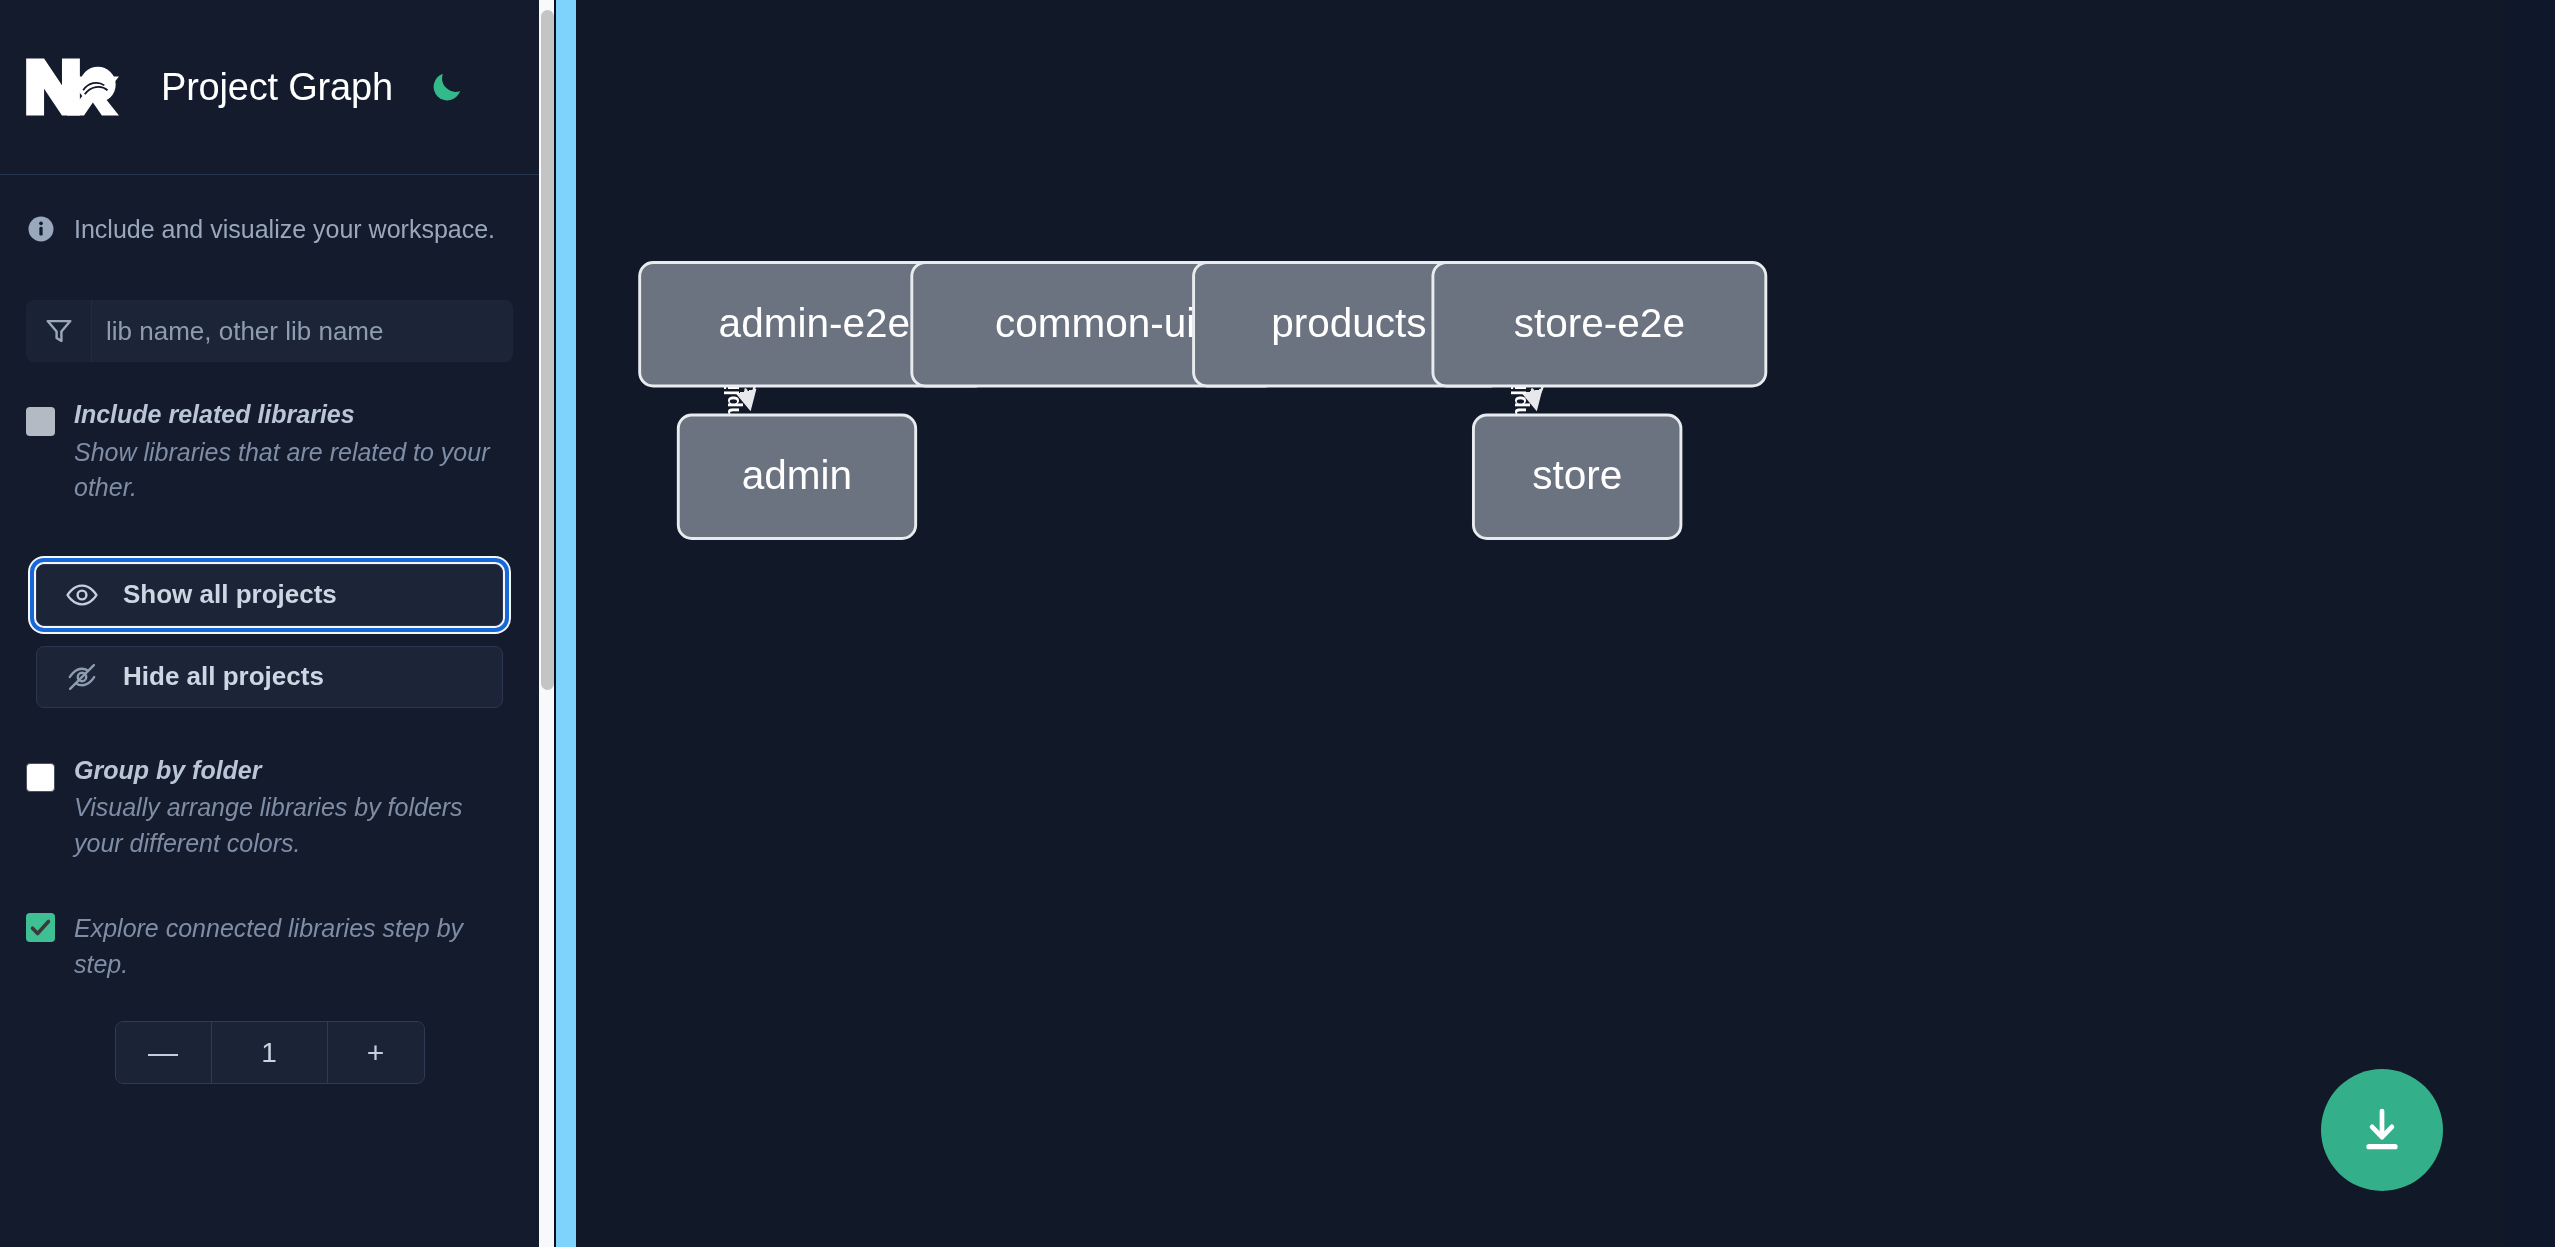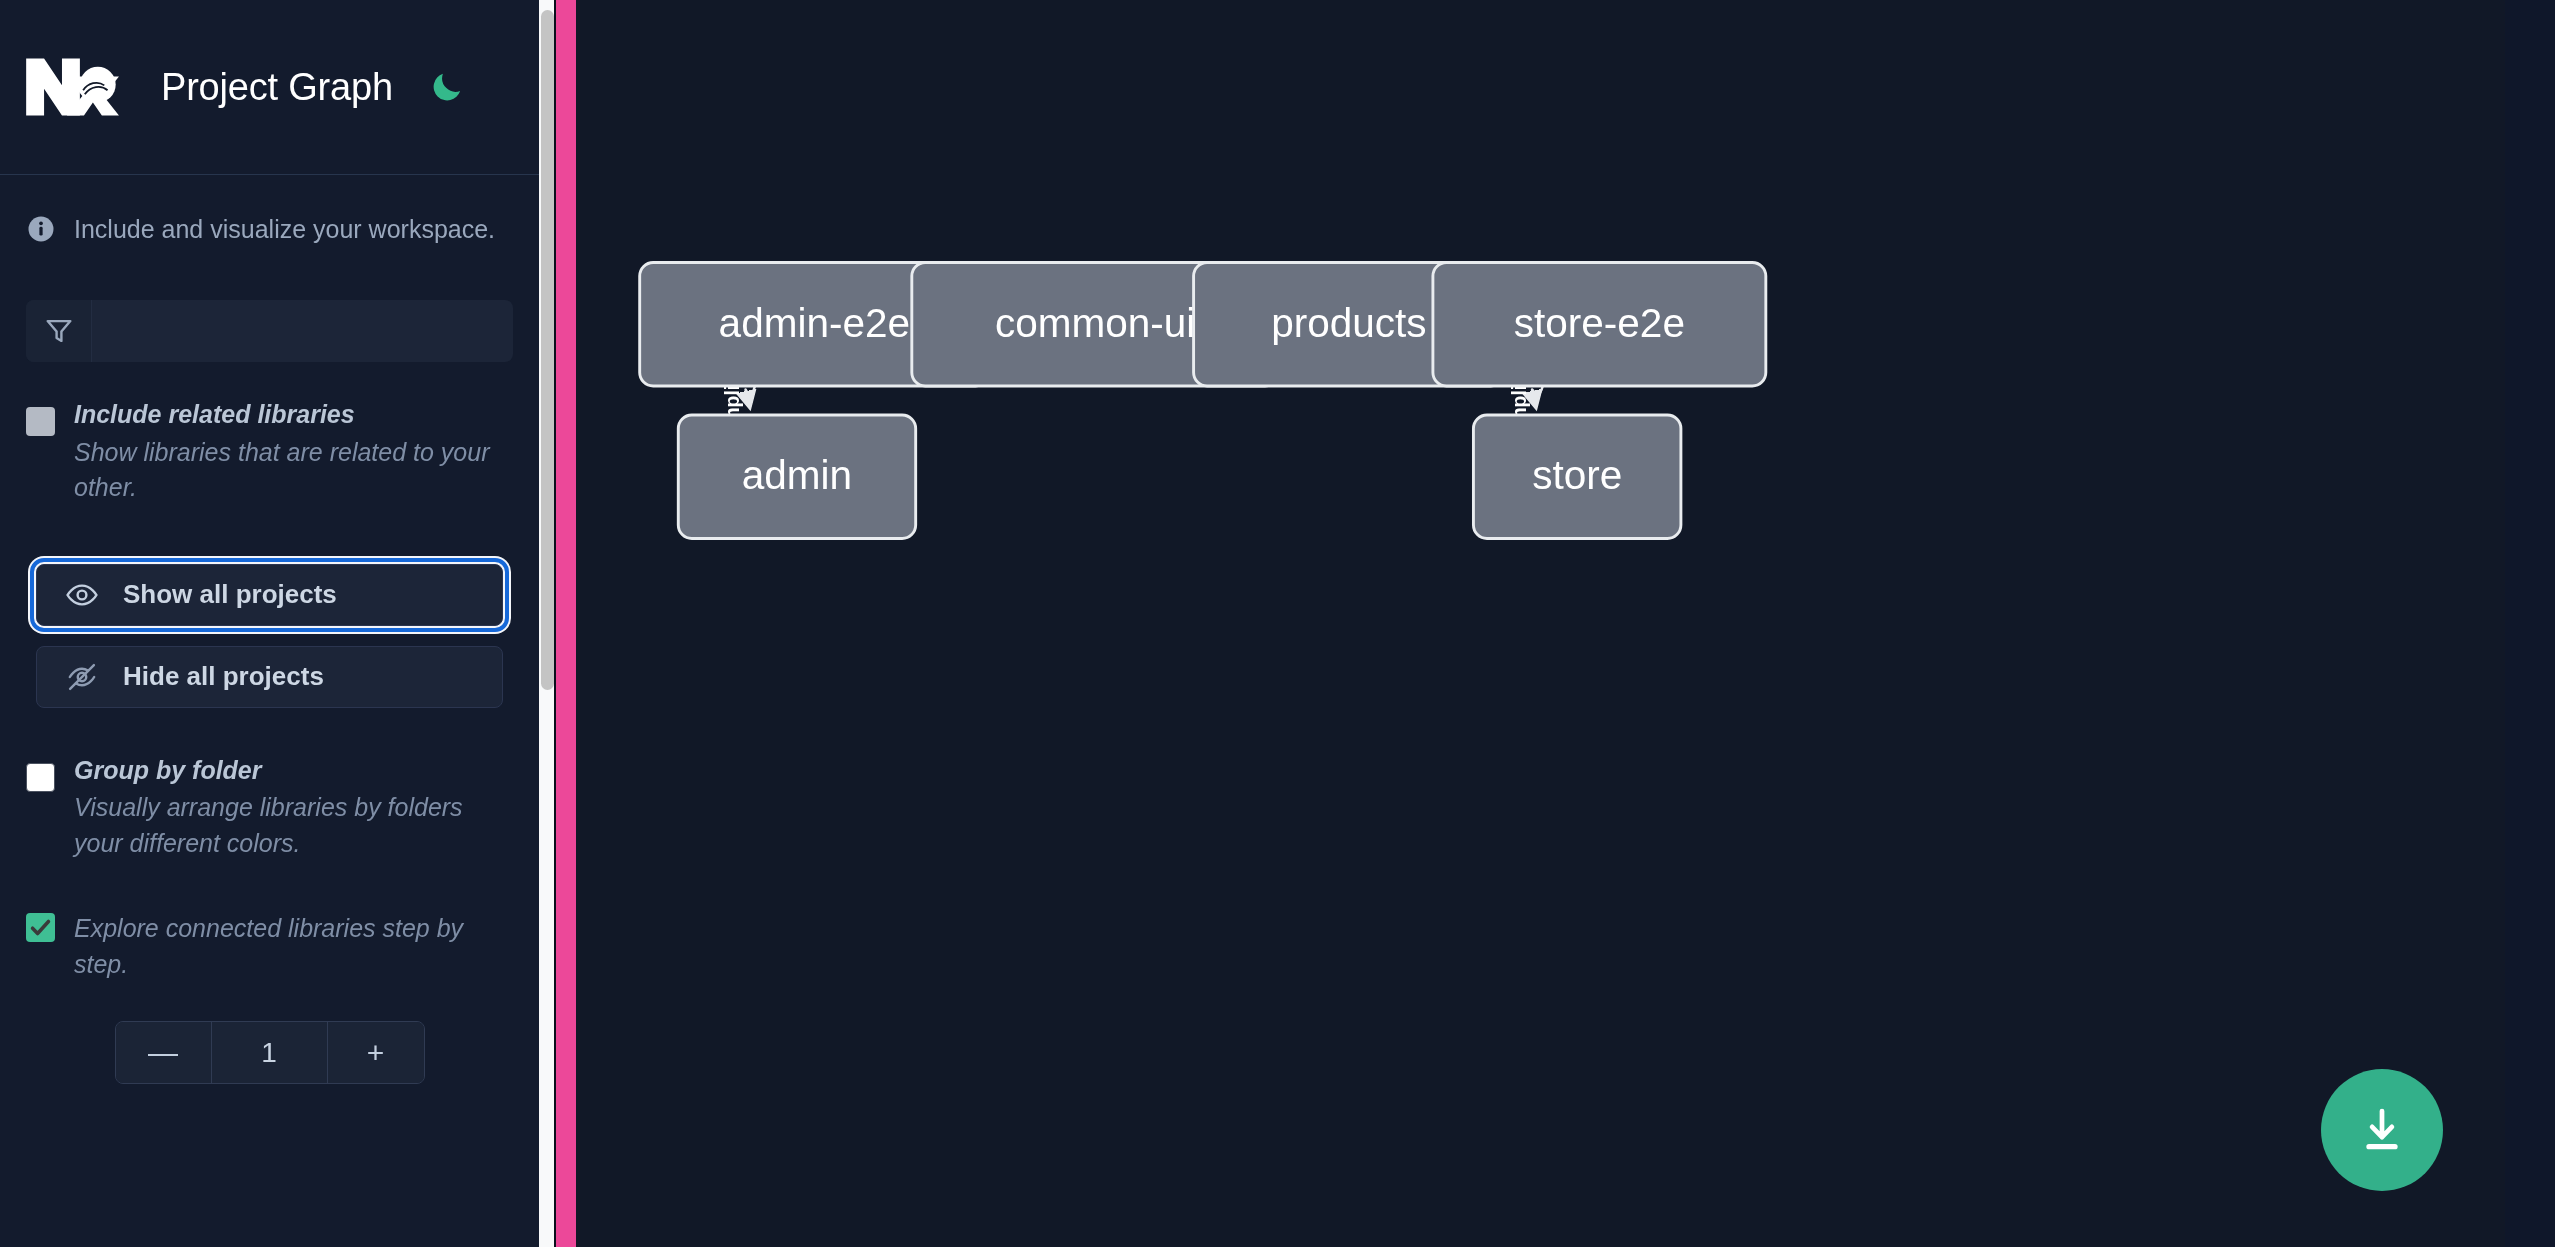--- a/index.html
+++ b/index.html
@@ -10,21 +10,21 @@
     overflow: hidden;
     background: #0f172a;
     font-family: "Liberation Sans", sans-serif;
   }
 
   #app {
     position: relative;
     width: 2505px;
     height: 1247px;
     display: flex;
-    background: #ec4899;
+    background: #7dd3fc;
     gap: 20px;
   }
 
   
   #sidebar {
     position: relative;
     width: 556px;
     height: 1247px;
     background: #131b2d;
     flex: 0 0 556px;
@@ -372,20 +372,21 @@
         </svg>
         <div class="info-text">Include and visualize your workspace.</div>
       </div>
 
       <div class="search-wrap">
         <div class="search-icon-box">
           <svg width="34" height="34" viewBox="0 0 24 24">
             <path d="M4 5h16l-6.3 7.4V19l-3.4-2v-4.6z" fill="none" stroke="#9aa8bd" stroke-width="1.7" stroke-linejoin="round"></path>
           </svg>
         </div>
+        <input class="search-input" type="text" placeholder="lib name, other lib name" style="">
       </div>
 
       <div class="cb-row">
         <div class="cb-box grey"></div>
         <div class="cb-txt">
           <div class="cb-label">Include related libraries</div>
           <div class="cb-desc">Show libraries that are related to your other.</div>
         </div>
       </div>
 

